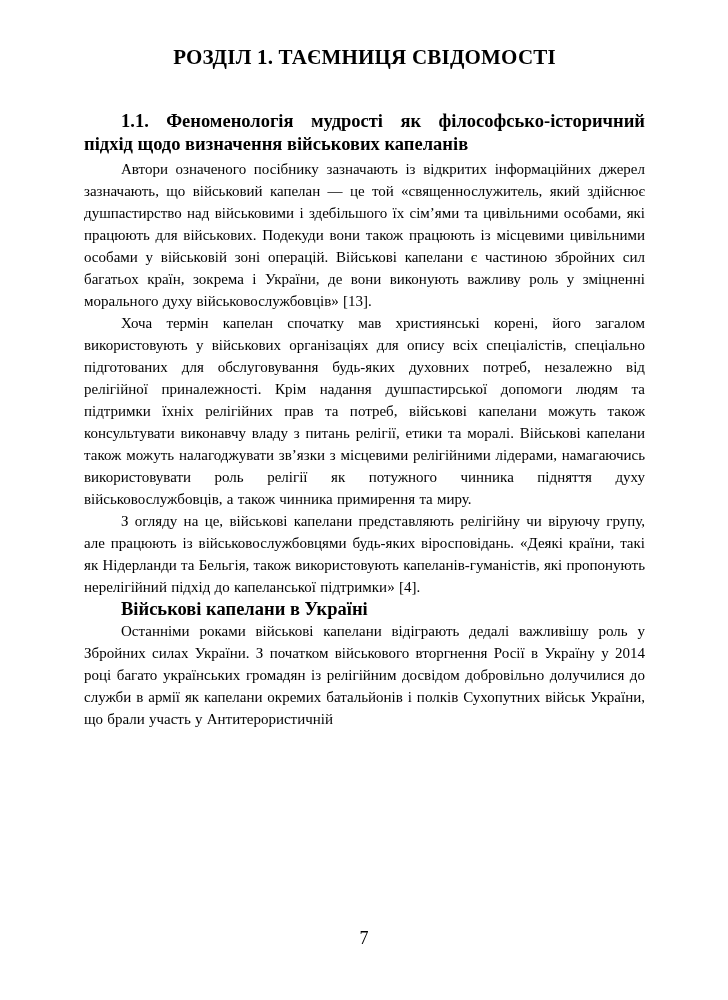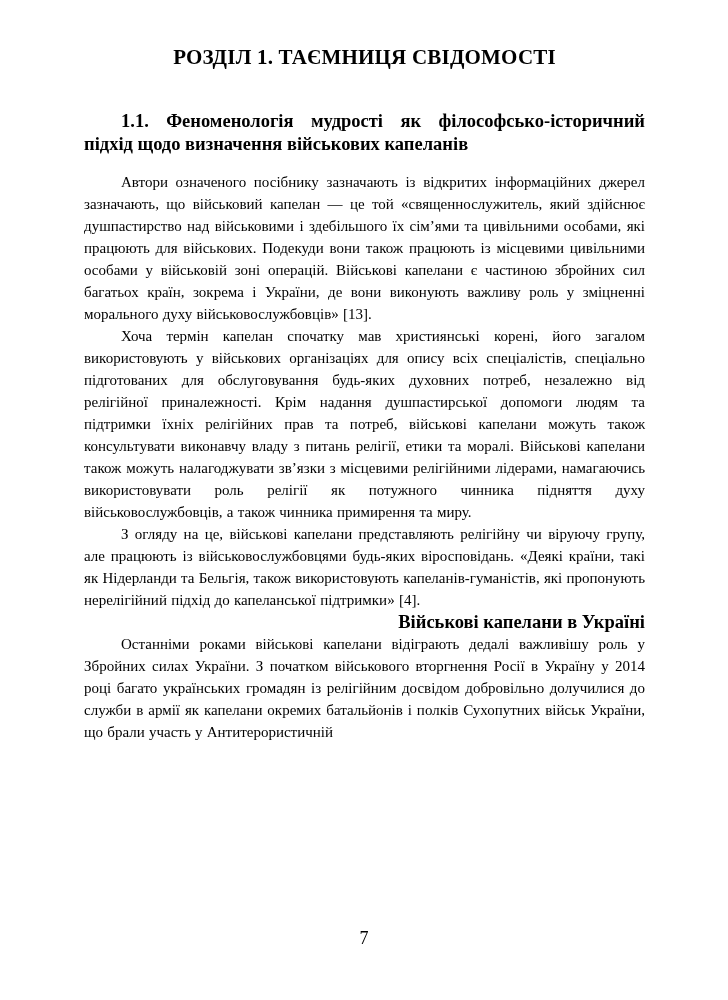--- a/index.html
+++ b/index.html
@@ -25,33 +25,33 @@
     letter-spacing: 0.2px;
     margin-bottom: 39px;
   }
   .chapter-title .line { display: block; }
   .section-heading {
     font-size: 18.5px;
     font-weight: bold;
     text-align: justify;
     text-indent: 37px;
     line-height: 23px;
-    margin-bottom: 15px;
+    margin-bottom: 2px;
   }
   .body-paragraph {
     font-size: 15px;
     text-align: justify;
     text-indent: 37px;
     line-height: 22px;
     word-spacing: 0.5px;
   }
   .subheading {
     font-size: 18.5px;
     font-weight: bold;
-    text-align: right;
+    text-align: left;
     text-indent: 37px;
     line-height: 22.4px;
   }
   .page-number {
     position: absolute;
     left: 0;
     right: 0;
     bottom: 52px;
     text-align: center;
     font-size: 18px;

